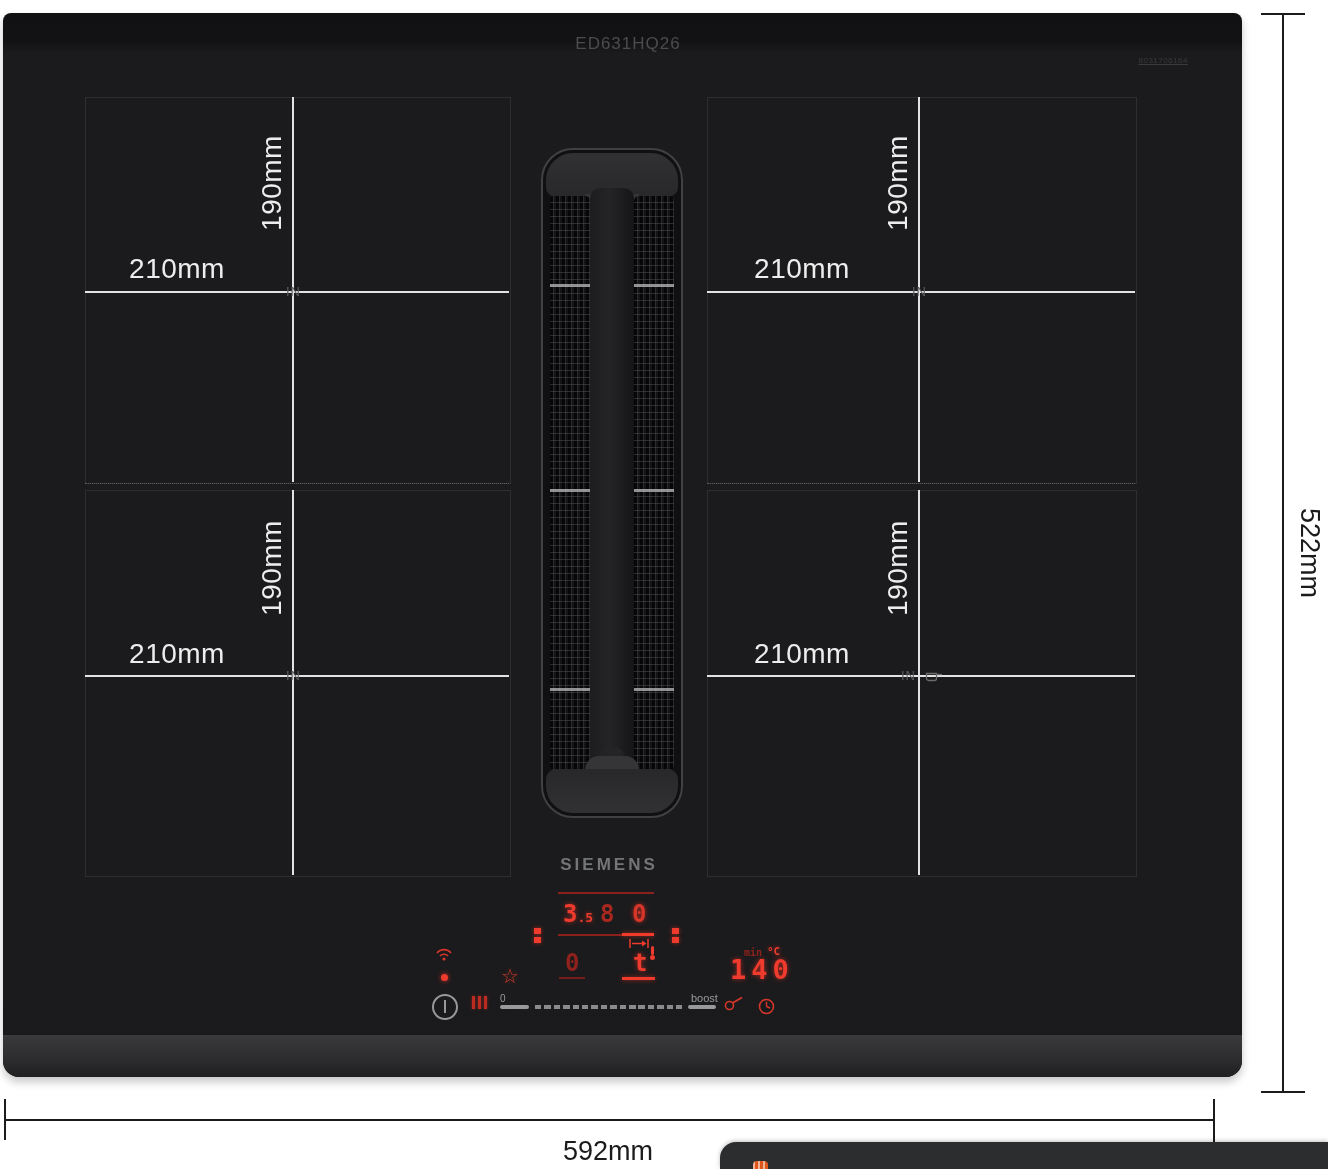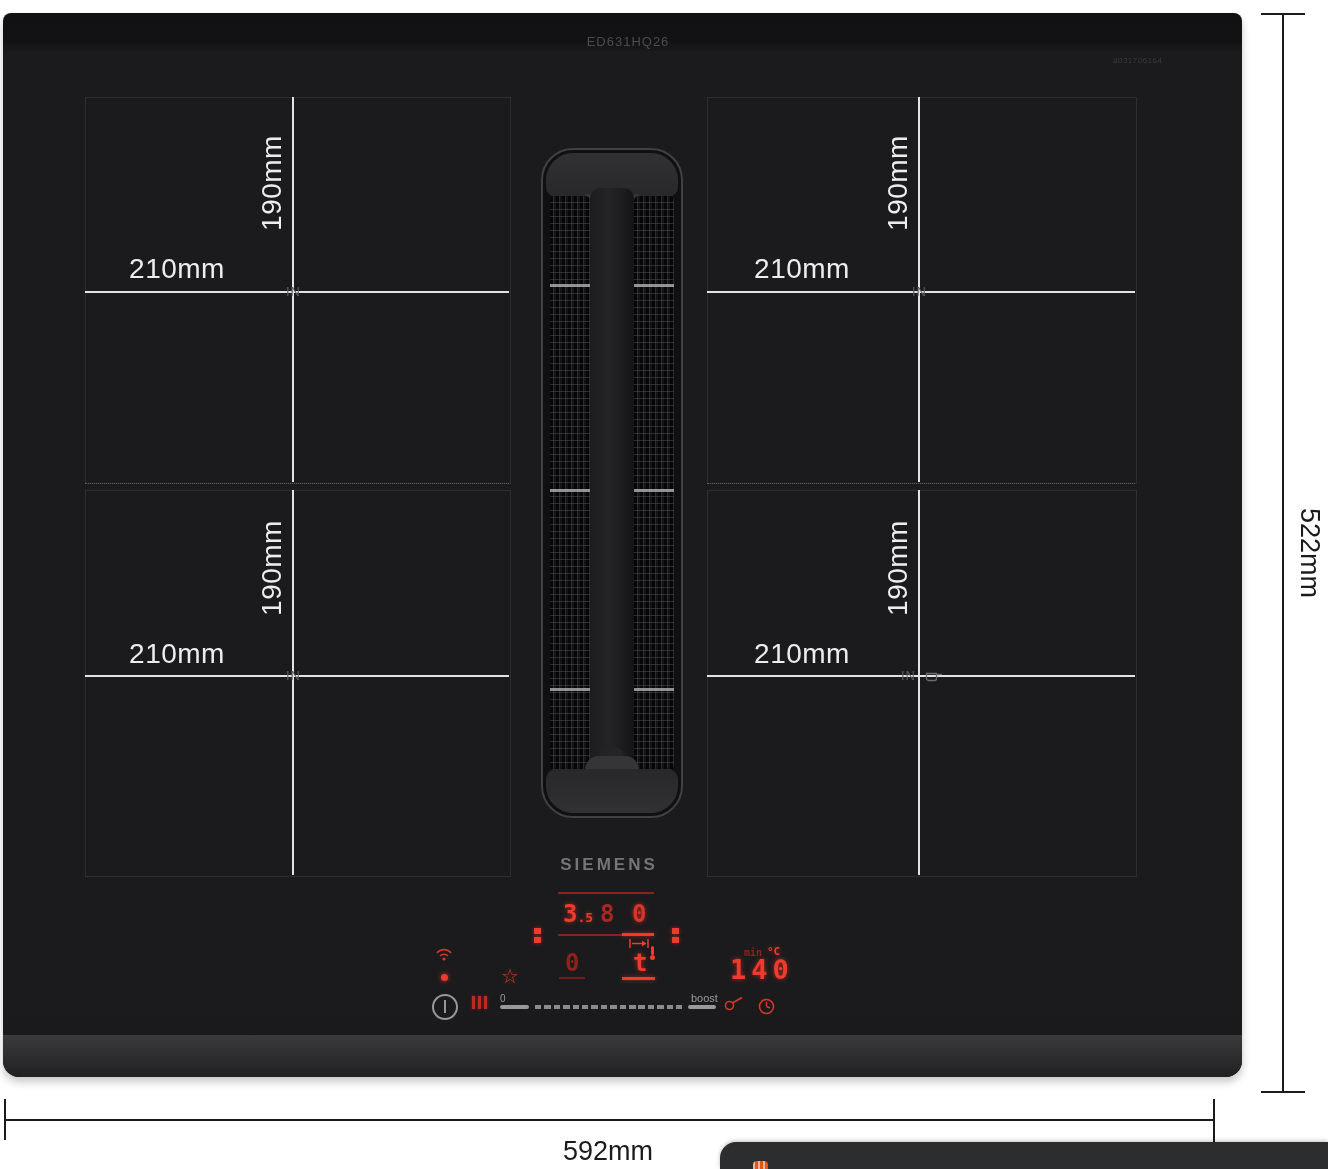--- a/index.html
+++ b/index.html
@@ -6,21 +6,21 @@
   body{width:1328px;height:1169px;overflow:hidden;font-family:"Liberation Sans",sans-serif;}
   .abs{position:absolute;}
   #page{position:relative;width:1328px;height:1169px;background:#fff;}
 
   
   #hob{left:3px;top:13px;width:1239px;height:1064px;
        background:linear-gradient(180deg,#111113 0px,#121214 28px,#1b1b1d 40px,#1b1b1d 92%,#19191b 100%);
        border-radius:8px 8px 16px 16px;box-shadow:0 5px 9px rgba(0,0,0,.22);}
   #hob-bevel{left:0;right:0;bottom:0;height:42px;border-radius:0 0 16px 16px;
        background:linear-gradient(180deg,#3a3a3c 0%,#2d2d2f 55%,#202022 100%);}
-  .tiny-code{color:#4c4c4e;font-size:13px;letter-spacing:1px;}
+  .tiny-code{color:#4c4c4e;font-size:17px;letter-spacing:1px;}
   .micro-code{color:#3a3a3c;font-size:8px;letter-spacing:.5px;}
 
   
   .zone{border:1px solid #2e2e30;}
   .xline{background:#e3e3e3;height:2px;}
   .yline{background:#e3e3e3;width:2px;}
   .dotted-div{border-top:1px dotted #5e5e60;height:0;}
   .zlabel{color:#ededed;font-size:28px;text-align:center;letter-spacing:.5px;}
   .rot-ccw{transform:rotate(-90deg);}
   .in-mark{color:#5c5c5e;font-size:13px;letter-spacing:1px;}
@@ -80,21 +80,21 @@
           background-image:linear-gradient(90deg,rgba(255,255,255,.55) 2px,rgba(0,0,0,0) 2px 5px,rgba(255,255,255,.55) 5px 7px,rgba(0,0,0,0) 7px 10px,rgba(255,255,255,.55) 10px 12px,rgba(0,0,0,0) 12px);}
 </style>
 </head>
 <body>
 
 <div id="page">
 
   <div id="hob" class="abs">
 
     <div class="abs tiny-code" style="left:560px;top:21px;width:130px;text-align:center;">ED631HQ26</div>
-    <div class="abs micro-code" style="left:1110px;top:43px;width:75px;text-align:left;">8031706164</div>
+    <div class="abs micro-code" style="left:1110px;top:43px;width:75px;text-align:right;text-decoration:underline;">8031706164</div>
 
     <div class="abs zone" style="left:82px;top:84px;width:424px;height:385px;"></div>
     <div class="abs zone" style="left:704px;top:84px;width:428px;height:385px;"></div>
     <div class="abs zone" style="left:82px;top:477px;width:424px;height:385px;"></div>
     <div class="abs zone" style="left:704px;top:477px;width:428px;height:385px;"></div>
 
     <div class="abs dotted-div" style="left:82px;top:470px;width:424px;"></div>
     <div class="abs dotted-div" style="left:704px;top:470px;width:428px;"></div>
 
     <div class="abs yline" style="left:289px;top:84px;height:385px;"></div>

